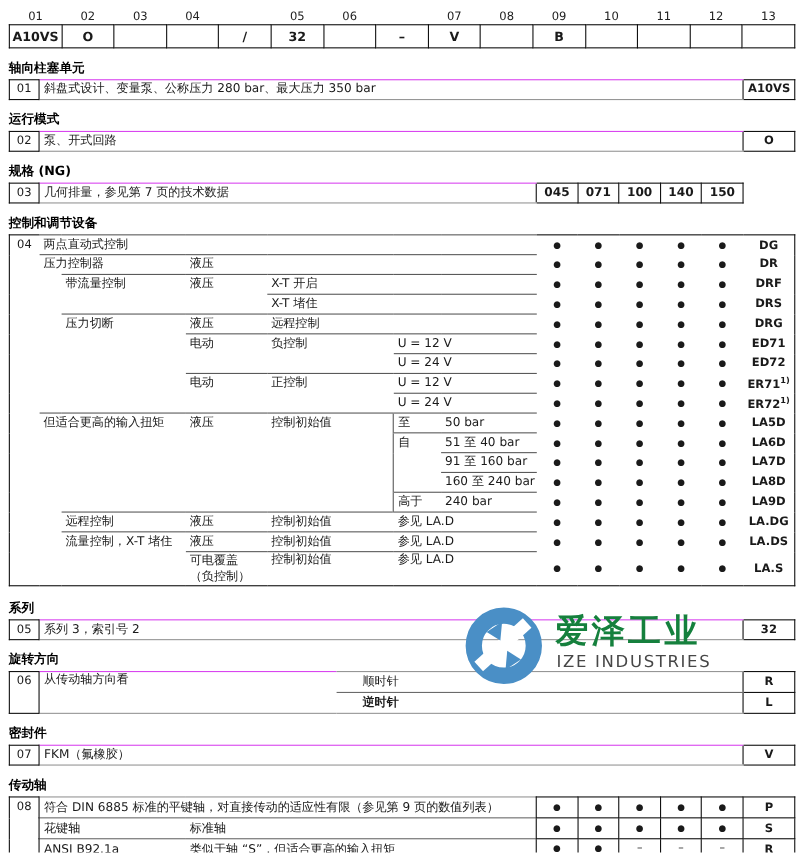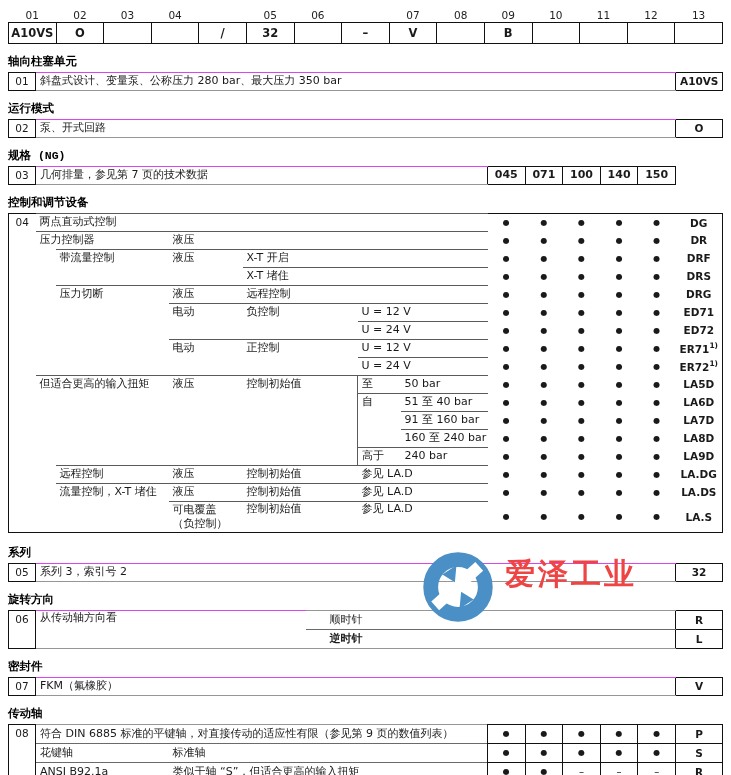--- a/index.html
+++ b/index.html
@@ -8,21 +8,21 @@
     font-family:"DejaVu Sans","Liberation Sans",sans-serif;
     color:#1a1a1a;position:relative;font-size:11px;
   }
   
   table{border-collapse:collapse;table-layout:fixed;}
   .strip{width:714px;margin:7px 0 0 8px;}
   .strip td{padding:0;text-align:center;overflow:visible;}
   .strip .numrow td{height:15px;font-size:10.5px;color:#222;border:none;}
   .strip .boxrow td{height:20px;border:1.5px solid #111;font-weight:bold;font-size:11.5px;}
   
-  .sec-title{margin:10px 0 3px 8px;font-weight:bold;font-size:11.5px;color:#000;font-family:Liberation Mono, monospace;}
+  .sec-title{margin:10px 0 3px 8px;font-weight:bold;font-size:11.5px;color:#000;}
   .tbl{width:714px;margin-left:8px;}
   .tbl td{padding:1px 4px;line-height:1.15;overflow:visible;white-space:nowrap;}
   .tbl tr{height:18px;}
   td.n{border:1.5px solid #111;text-align:center;font-size:10.5px;padding:1px 0;}
   td.bx{border:1.2px solid #111;text-align:center;}
   td.codecell{font-weight:bold;font-size:10.5px;}
   td.sizecell{font-weight:bold;font-size:11px;}
   td.dotcell{font-size:8px;padding:0;}
   td.descg{border-top:1px solid #d946ef;border-bottom:1px solid #969696;}
   
@@ -36,21 +36,21 @@
   sup{font-size:7.5px;}
   
   .rot td.dir{padding-left:24px;}
   .rot tr{height:19px;}
   .shaft tr{height:19px;}
   .shaft td.bt{border-top:1px solid #6a6a6a;}
   .shaft{border-top:1px solid #969696;border-bottom:1px solid #969696;}
   
   .watermark{position:absolute;left:419px;top:548px;width:260px;height:80px;pointer-events:none;}
   .wm-logo{position:absolute;left:0;top:0;}
-  .wm-cn{position:absolute;left:86px;top:6px;font-size:30px;font-weight:bold;color:#ef4444;letter-spacing:3px;white-space:nowrap;}
+  .wm-cn{position:absolute;left:86px;top:6px;font-size:30px;font-weight:bold;color:#15803d;letter-spacing:3px;white-space:nowrap;}
   .wm-en{position:absolute;left:87px;top:44px;font-size:15px;color:#474747;letter-spacing:1.5px;white-space:nowrap;}
 </style>
 </head>
 <body>
 
 <table class="strip">
   <colgroup>
       <col span="15" style="width:47.6px">
     </colgroup>
   <tbody>
@@ -471,13 +471,14 @@
 <div class="watermark">
   <svg class="wm-logo" width="78" height="78" viewBox="0 0 100 100">
     <circle cx="50" cy="50" r="35" fill="none" stroke="#4a8fc6" stroke-width="19"></circle>
     <g transform="rotate(-42 50 50)">
       <rect x="12" y="41" width="76" height="15" fill="#ffffff"></rect>
     </g>
     <polygon points="30,34 48,22 46,44" fill="#4a8fc6"></polygon>
     <polygon points="70,66 52,78 54,56" fill="#4a8fc6"></polygon>
   </svg>
   <div class="wm-cn">爱泽工业</div>
+  <div class="wm-en">IZE INDUSTRIES</div>
 </div>
 
 </body></html>

